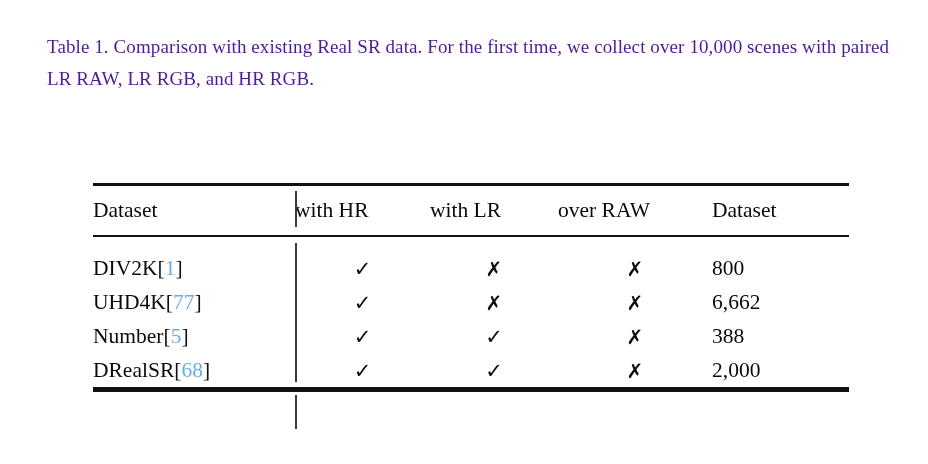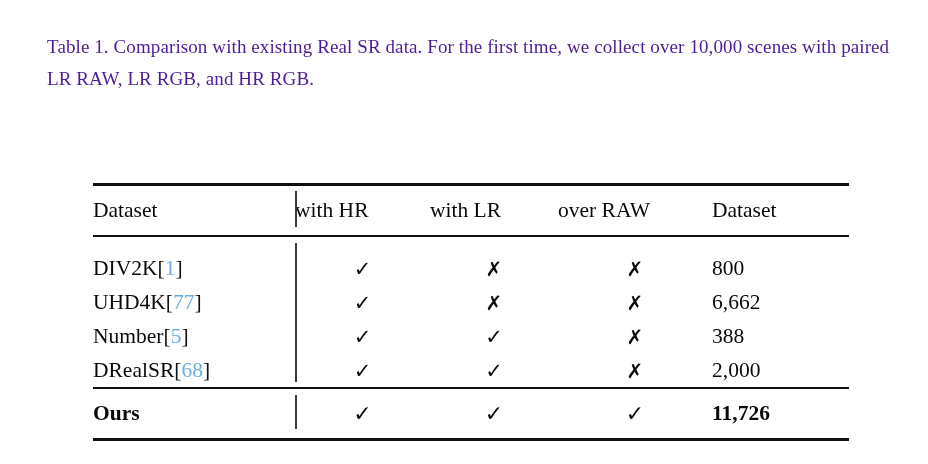--- a/index.html
+++ b/index.html
@@ -176,27 +176,20 @@
         <td class="d-mark"><span class="glyph-check">✓</span></td>
         <td class="d-mark"><span class="glyph-check">✓</span></td>
         <td class="d-mark"><span class="glyph-cross">✗</span></td>
         <td class="d-num">2,000</td>
       </tr>
 
       <tr class="rule-mid">
         <td colspan="5"></td>
       </tr>
 
-      <tr class="ours-row">
-        <td class="d-name">Ours</td>
-        <td class="d-mark"><span class="glyph-check">✓</span></td>
-        <td class="d-mark"><span class="glyph-check">✓</span></td>
-        <td class="d-mark"><span class="glyph-check">✓</span></td>
-        <td class="d-num">11,726</td>
-      </tr>
 
       <tr class="rule-bottom">
         <td colspan="5"></td>
       </tr>
 
     </tbody>
   </table>
 
   <div class="vdiv" id="vdiv-head"></div>
   <div class="vdiv" id="vdiv-body"></div>

